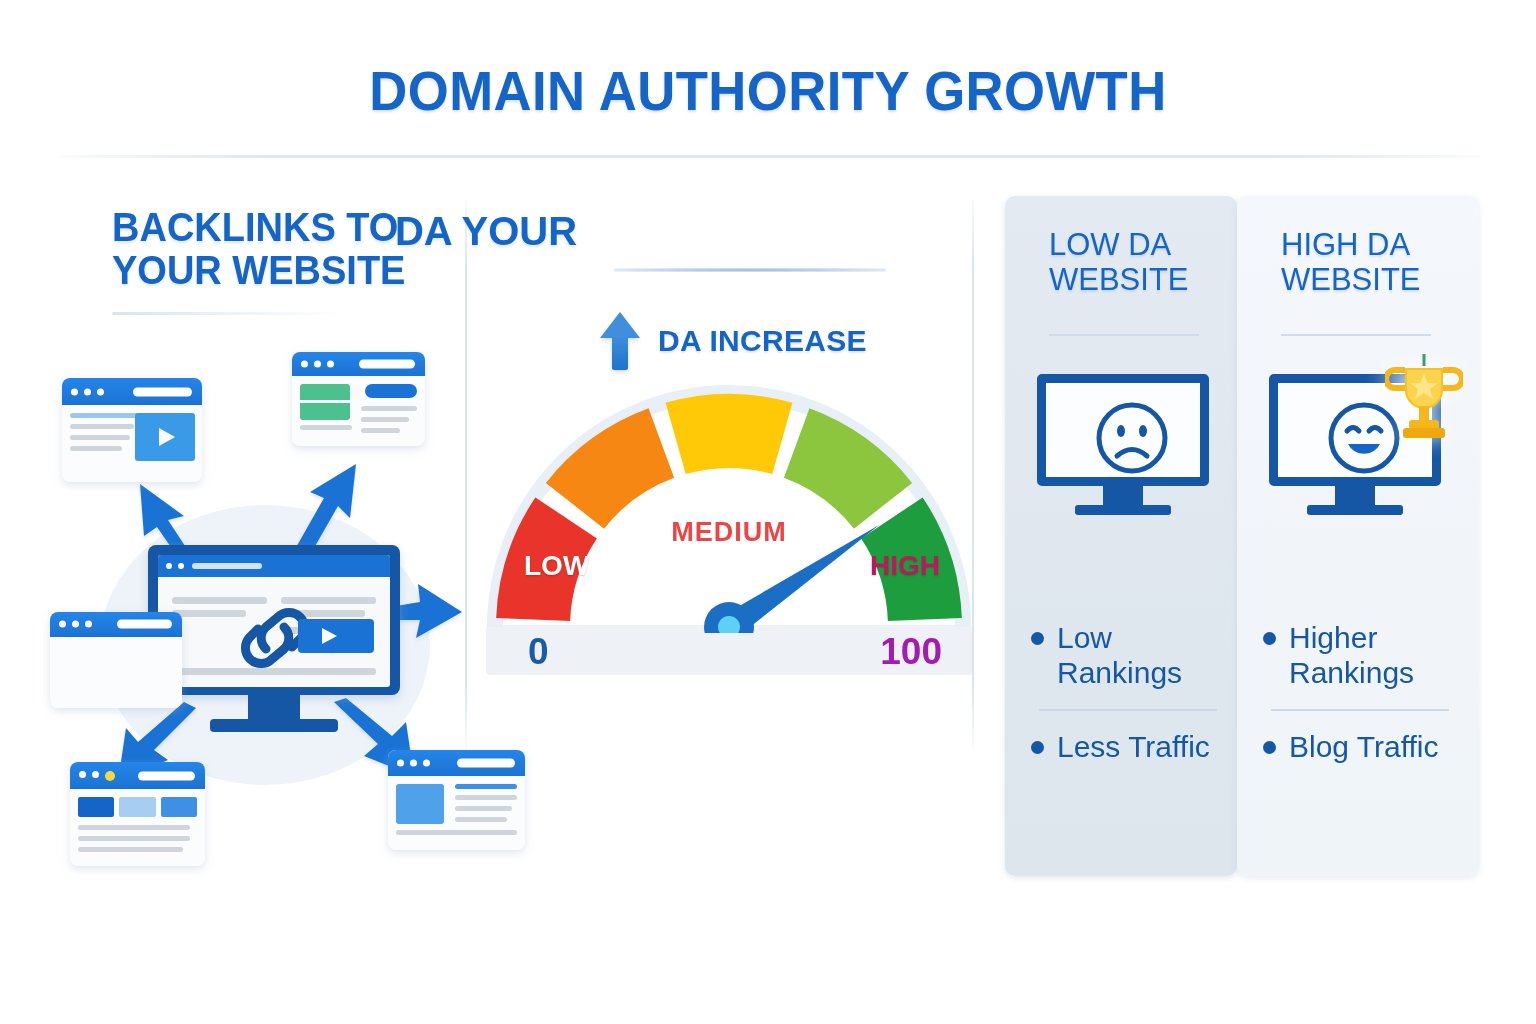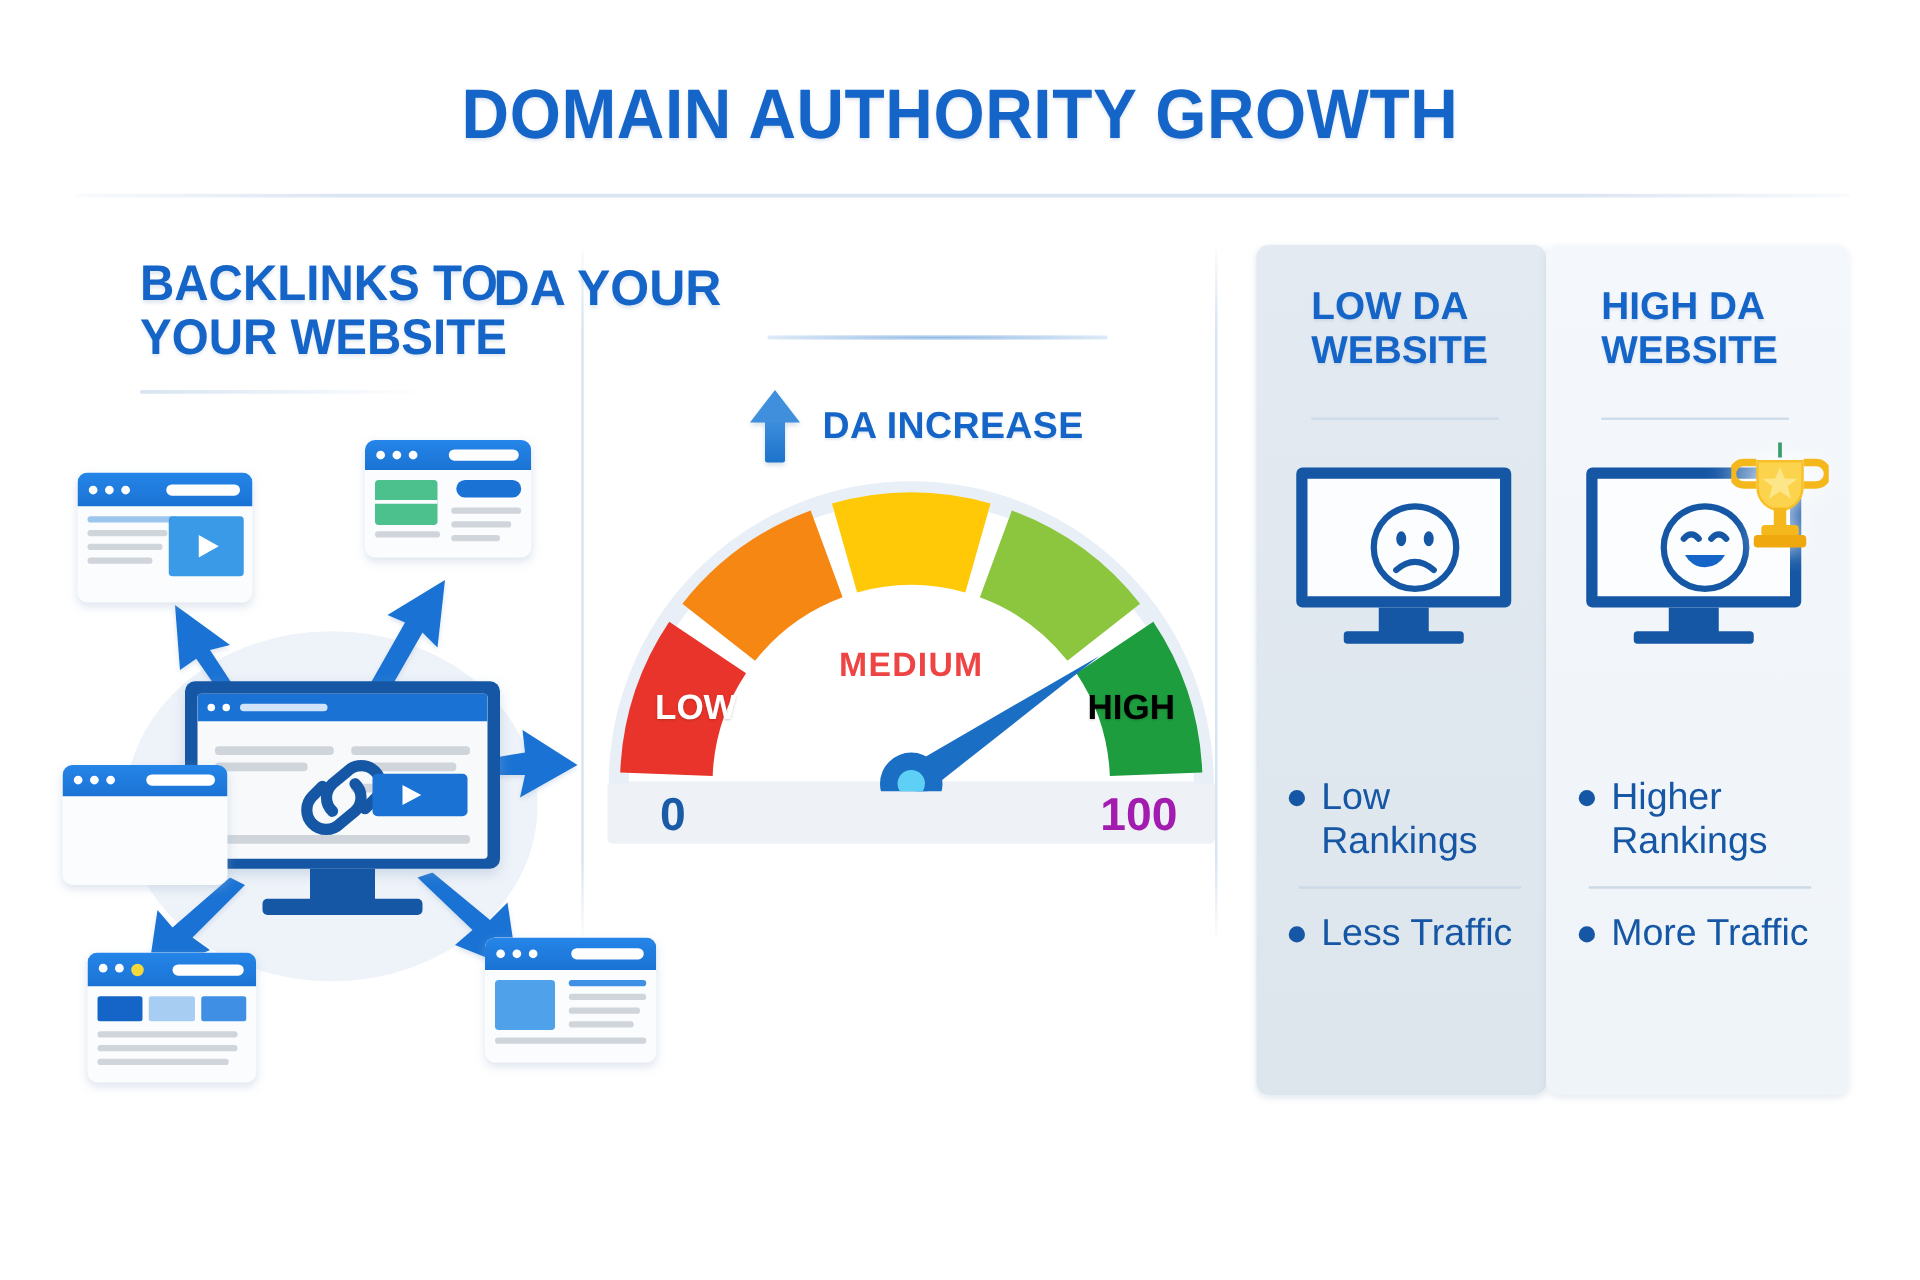--- a/index.html
+++ b/index.html
@@ -59,32 +59,32 @@
 
   
   .gauge-wrap { position: absolute; left: 486px; top: 365px; width: 486px; height: 310px; }
   .gauge-base { position:absolute; left:0; bottom:0; width:486px; height:50px;
      background:#eef2f7; border-radius:4px; }
   .gauge-svg { position:absolute; left:0; top:0; }
   .medium-label { position:absolute; left:0; top:152px; width:486px; text-align:center;
      font-size:27px; font-weight:bold; color:#ef4444; letter-spacing:1px; }
   .g-low { position:absolute; left:38px; top:185px; font-size:28px; font-weight:bold; color:#fff;
      text-shadow:0 1px 2px rgba(0,0,0,.2); }
-  .g-high { position:absolute; right:32px; top:185px; font-size:28px; font-weight:bold; color:#000000;
+  .g-high { position:absolute; right:32px; top:185px; font-size:28px; font-weight:bold; color:#be185d;
      text-shadow:0 1px 2px rgba(0,0,0,.2); }
   .g-zero { position:absolute; left:42px; bottom:2px; font-size:37px; font-weight:bold; color:#1a5ba8; }
   .g-hundred { position:absolute; right:30px; bottom:2px; font-size:37px; font-weight:bold; color:#a21caf; }
 
   
   .cmp { position:absolute; top:196px; height:680px; border-radius:10px; }
   .cmp-low { left:1005px; width:232px; background:linear-gradient(180deg,#e3eaf1,#dde5ed);
       box-shadow: 0 2px 6px rgba(170,188,210,.35); }
   .cmp-high { left:1237px; width:242px; background:linear-gradient(180deg,#f4f7fb,#eff4f9);
       box-shadow: 0 2px 6px rgba(170,188,210,.3); }
-  .cmp-title { position:absolute; top:32px; left:44px; font-size:31px; font-weight:bold; color:#1565c8;
+  .cmp-title { position:absolute; top:32px; left:44px; font-size:31px; font-weight:normal; color:#1565c8;
       line-height:1.12; text-shadow:0 2px 2px rgba(160,180,205,.3); }
   .cmp-title-rule { position:absolute; top:138px; left:44px; width:150px; height:2px; background:#cfdce9; }
 
   .monitor { position:absolute; top:178px; left:32px; width:172px; height:140px; }
   .mon-screen { position:absolute; left:0; top:0; width:172px; height:112px;
       border:9px solid #1557a5; border-radius:5px; background:#fbfdff; }
   .mon-neck { position:absolute; left:66px; top:112px; width:40px; height:22px; background:#1557a5; }
   .mon-foot { position:absolute; left:38px; top:131px; width:96px; height:10px; background:#1557a5; border-radius:3px; }
   .face { position:absolute; left:47px; top:16px; width:78px; height:78px; }
   .trophy { position:absolute; left:148px; top:156px; width:78px; height:98px;
@@ -421,18 +421,18 @@
     </svg>
 
     <div class="bullets">
       <div class="bullet">
         <span class="dot"></span>
         <span class="btext">Higher Rankings</span>
       </div>
       <div class="bsep"></div>
       <div class="bullet">
         <span class="dot"></span>
-        <span class="btext">More Traffic</span>
+        <span class="btext">Blog Traffic</span>
       </div>
     </div>
   </div>
 
 </div>
 
 </body></html>

